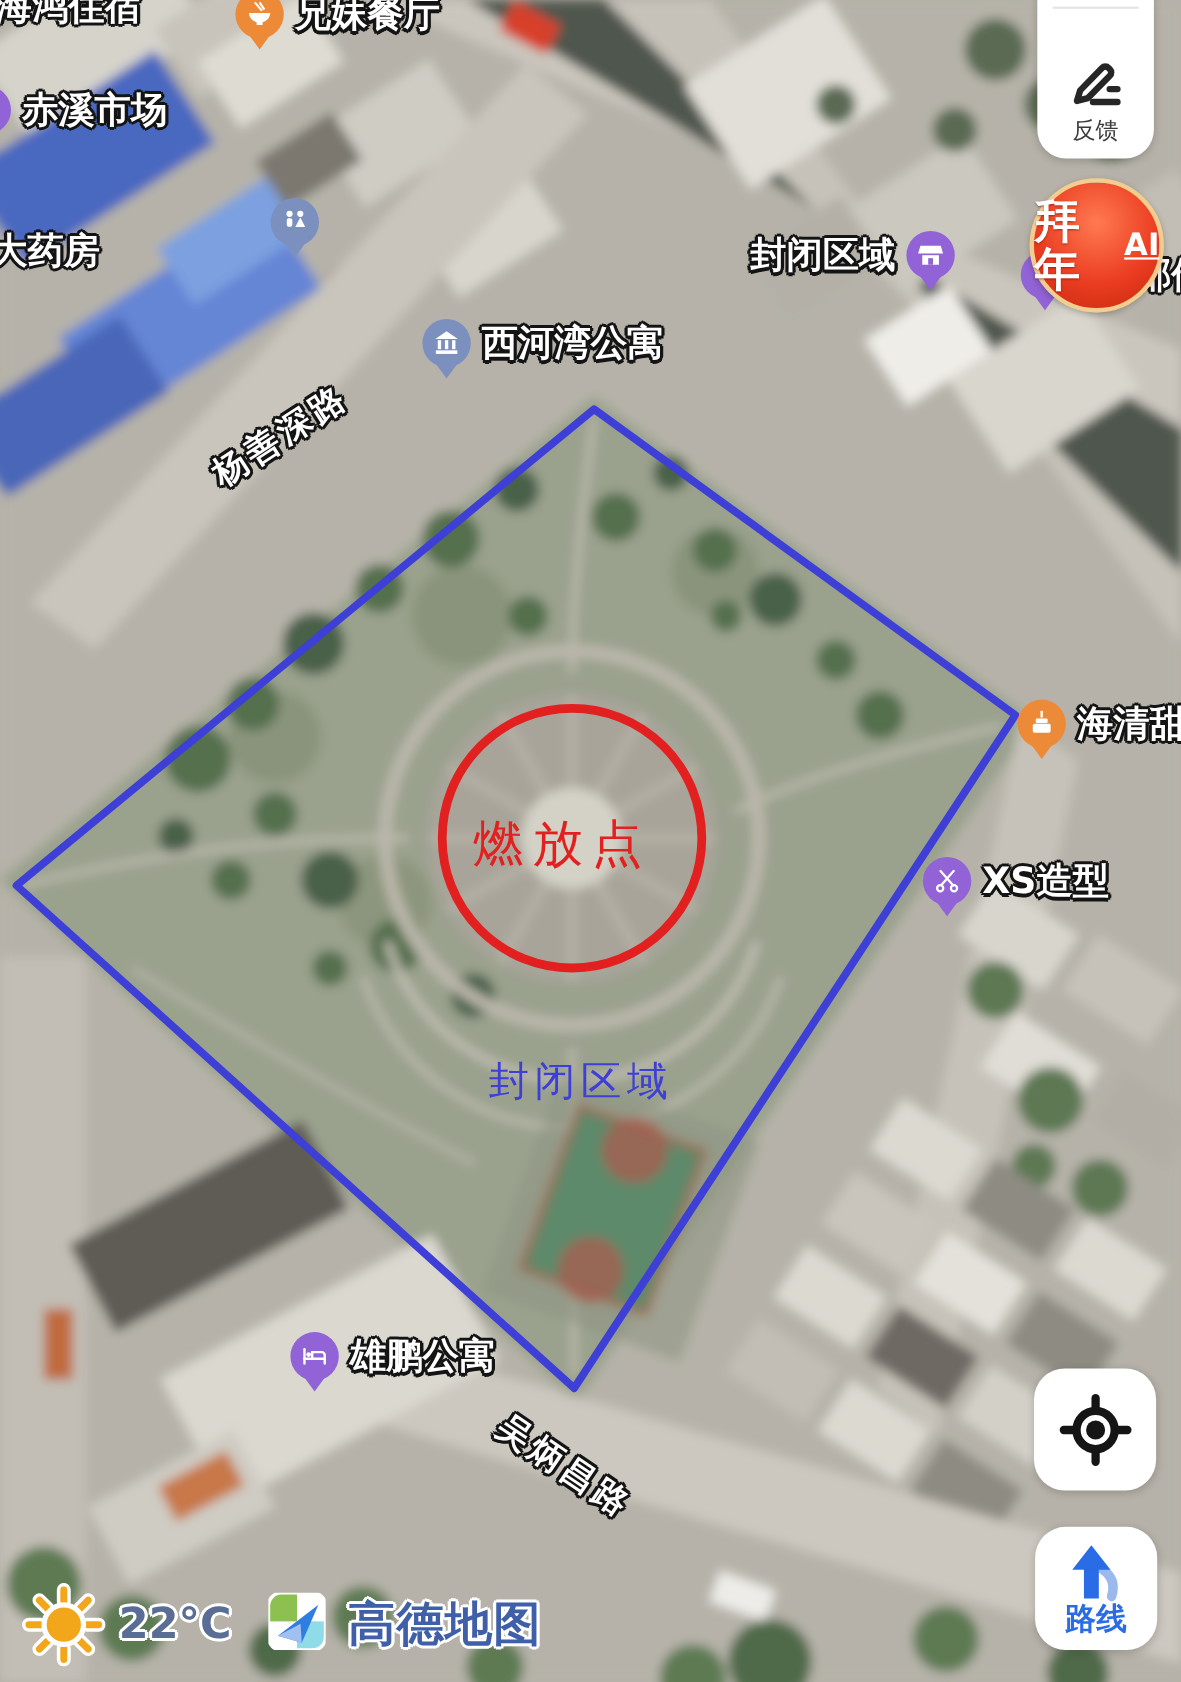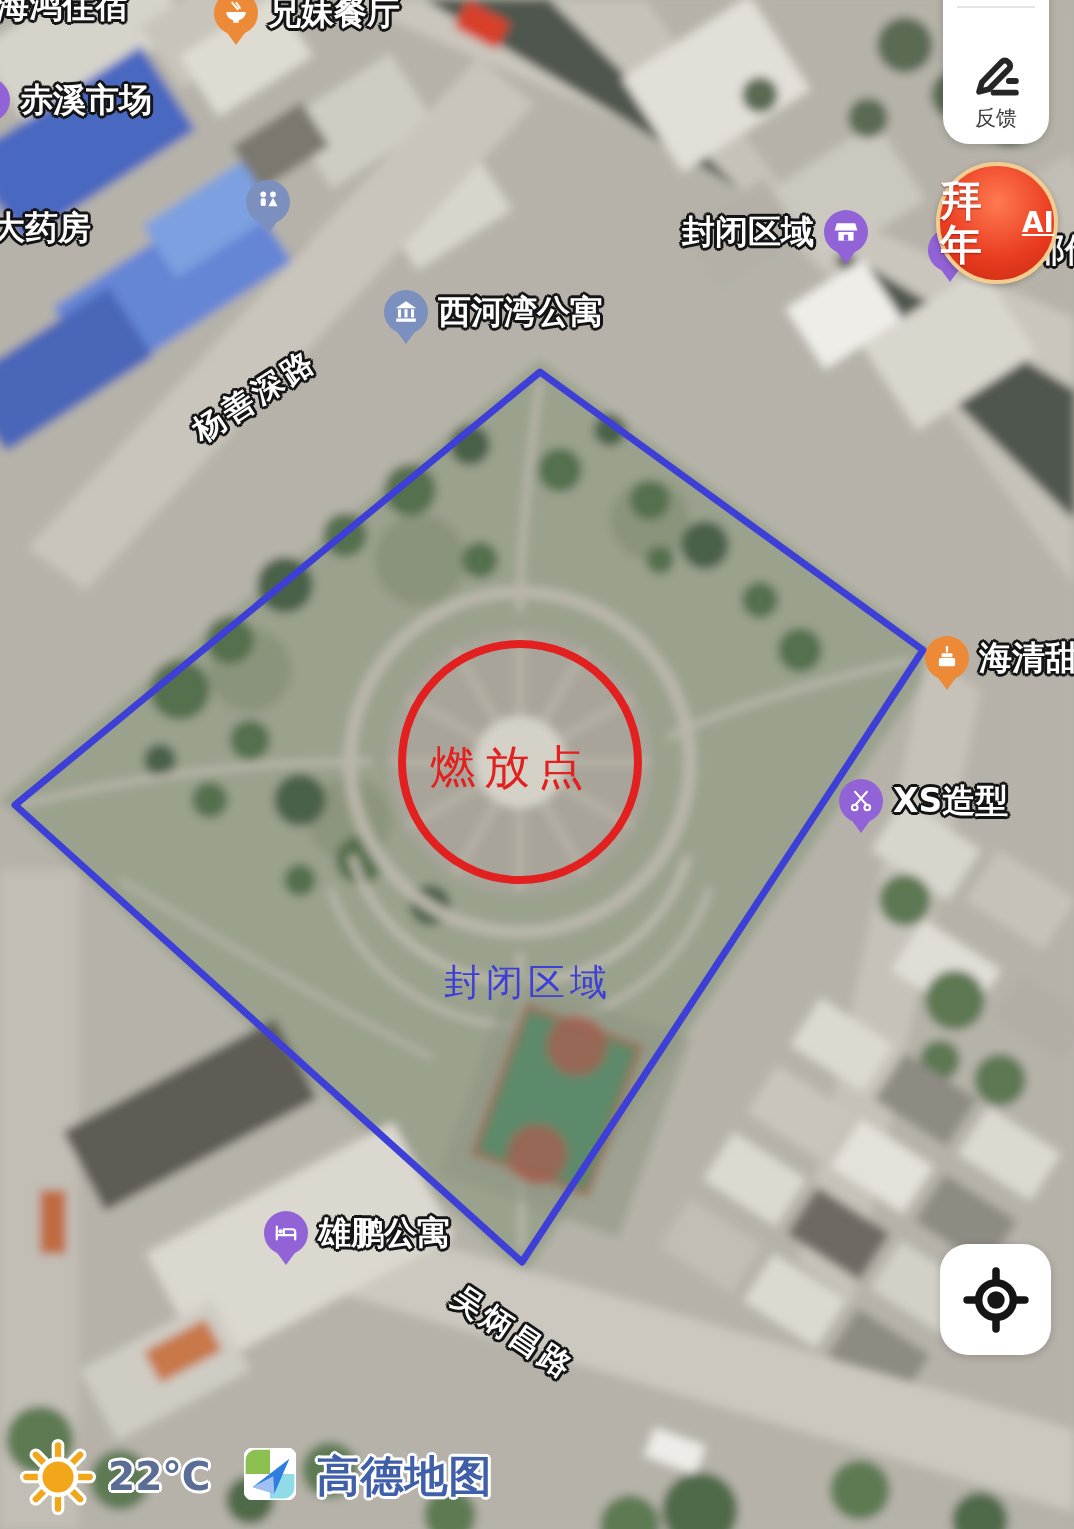--- a/index.html
+++ b/index.html
@@ -363,20 +363,28 @@
         <circle cx="32" cy="32" r="15"></circle>
         <line x1="32" y1="7" x2="32" y2="14"></line>
         <line x1="32" y1="50" x2="32" y2="57"></line>
         <line x1="7" y1="32" x2="14" y2="32"></line>
         <line x1="50" y1="32" x2="57" y2="32"></line>
       </g>
       <circle cx="32" cy="32" r="7.5" fill="#151515"></circle>
     </svg>
   </div>
 
+  <div class="ctl ctl-route">
+    <svg width="62" height="58" viewBox="0 0 64 60">
+      <path d="M46 52 q5 -16 -8 -25" stroke="#9cb9ee" stroke-width="9" fill="none" stroke-linecap="round"></path>
+      <line x1="27" y1="54" x2="27" y2="22" stroke="#2a6be6" stroke-width="14"></line>
+      <polygon points="27,4 9,27 45,27" fill="#2a6be6"></polygon>
+    </svg>
+    <div class="route-label">路线</div>
+  </div>
 
   <div class="statusbar">
     <svg class="sun" viewBox="0 0 72 72">
       <g stroke="#fff" stroke-width="12" stroke-linecap="round">
         <line x1="36" y1="6" x2="36" y2="16"></line>
           <line x1="36" y1="56" x2="36" y2="66"></line>
         <line x1="6" y1="36" x2="16" y2="36"></line>
           <line x1="56" y1="36" x2="66" y2="36"></line>
         <line x1="15" y1="15" x2="22" y2="22"></line>
           <line x1="50" y1="50" x2="57" y2="57"></line>

